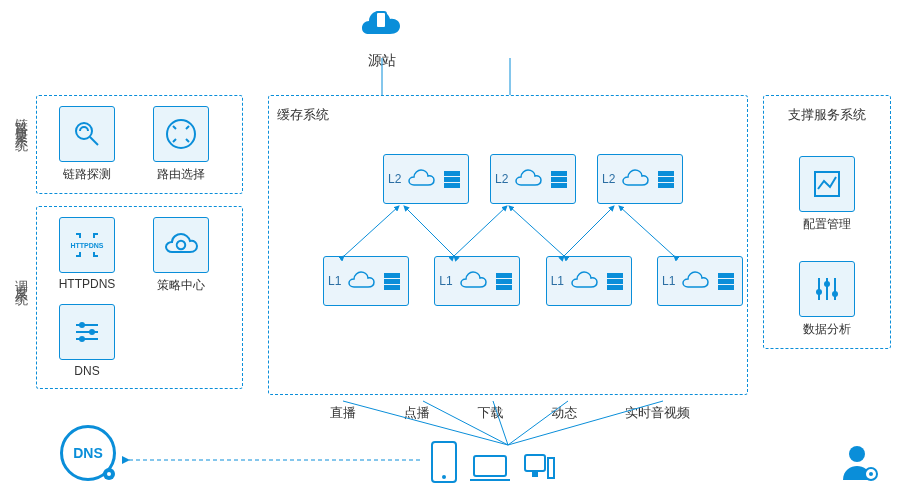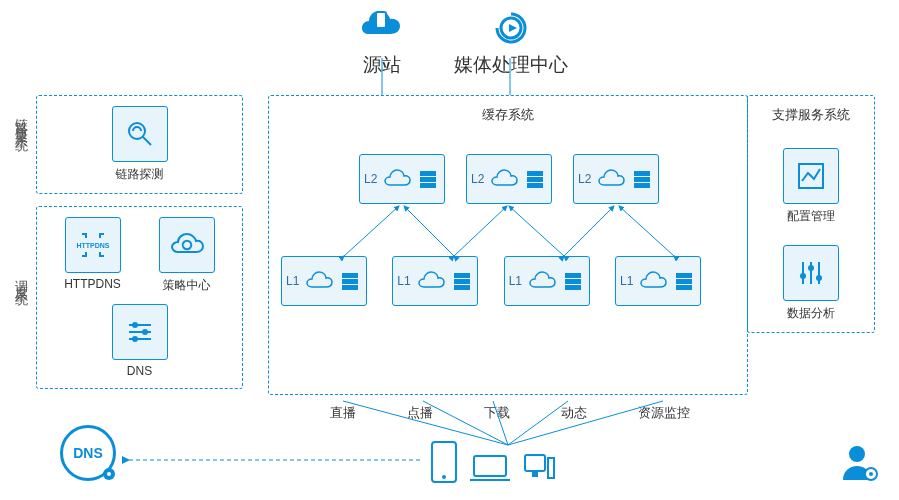--- a/index.html
+++ b/index.html
@@ -1,42 +1,42 @@
 <!DOCTYPE html>
 <html><head>
 <meta charset="utf-8">
 <style>
 * { box-sizing: border-box; margin: 0; padding: 0; }
 body { width: 899px; height: 500px; background: #fff; font-family: "Microsoft YaHei", sans-serif; font-size: 13px; color: #333; position: relative; }
 .top-row { position: absolute; top: 8px; left: 360px; display: flex; gap: 50px; }
 .top-item { display: flex; flex-direction: column; align-items: center; gap: 4px; }
-.top-item .lbl { font-size: 19px; text-align: center; }
+.top-item .lbl { font-size: 14px; text-align: center; }
 
 .left-col { position: absolute; left: 8px; top: 95px; width: 235px; }
 .vlabel { position: absolute; writing-mode: vertical-rl; font-size: 13px; color: #555; letter-spacing: 4px; }
 .vlabel.a { left: 12px; top: 108px; }
 .vlabel.b { left: 12px; top: 270px; }
-.dbox { border: 1px dashed #0a8ed9; border-radius: 3px; padding: 10px 8px; margin-bottom: 12px; margin-left: 28px; display: flex; flex-wrap: wrap; gap: 10px; justify-content: center; }
+.dbox { border: 1px dashed #0a8ed9; border-radius: 3px; padding: 10px 8px; margin-bottom: 12px; margin-left: 28px; display: flex; flex-wrap: wrap; gap: 10px; }
 .tile { width: 84px; display: flex; flex-direction: column; align-items: center; gap: 4px; }
 .tile-icon { width: 56px; height: 56px; border: 1px solid #0a8ed9; background: #e8f4fb; border-radius: 3px; display: flex; align-items: center; justify-content: center; }
 .tile-lbl { font-size: 12px; }
 
 .center-box { position: absolute; left: 268px; top: 95px; width: 480px; height: 300px; border: 1px dashed #0a8ed9; border-radius: 3px; padding: 10px 8px; }
-.center-title { font-size: 13px; text-align: center; }
-.cache-row { position: absolute; display: flex; justify-content: space-between; }
+.center-title { font-size: 13px; }
+.cache-row { position: absolute; display: flex; justify-content: space-between; margin-left: 24px; }
 .row-l2 { top: 58px; left: 90px; width: 300px; }
-.row-l1 { top: 160px; left: 12px; width: 420px; }
+.row-l1 { top: 160px; left: 30px; width: 420px; }
 .cache { width: 86px; height: 50px; border: 1px solid #0a8ed9; background: #eaf4fb; border-radius: 3px; display: flex; align-items: center; gap: 6px; padding: 4px; }
 .cache .clabel { font-size: 12px; color: #2b6ea3; }
 .cloud-svg { width: 28px; height: 20px; }
 
 .services-row { position: absolute; top: 404px; left: 330px; width: 360px; display: flex; justify-content: space-between; font-size: 13px; text-align: right; }
 .devices { position: absolute; top: 440px; left: 430px; display: flex; gap: 10px; align-items: flex-end; }
 
-.right-col { position: absolute; right: 24px; top: 95px; width: 128px; border: 1px dashed #0a8ed9; border-radius: 3px; padding: 10px 8px; display: flex; flex-direction: column; align-items: center; gap: 20px; }
+.right-col { position: absolute; right: 8px; top: 95px; width: 128px; border: 1px dashed #0a8ed9; border-radius: 3px; padding: 10px 8px; display: flex; flex-direction: column; align-items: center; gap: 28px; }
 .right-title { font-size: 13px; margin-bottom: 4px; }
 
 .dns-bottom { position: absolute; left: 60px; top: 425px; display: flex; flex-direction: column; align-items: center; }
 .dns-circle { width: 56px; height: 56px; border: 3px solid #0a8ed9; border-radius: 50%; display: flex; align-items: center; justify-content: center; color: #0a8ed9; font-weight: bold; font-size: 14px; position: relative; }
 .dns-gear { position: absolute; right: -4px; bottom: -4px; width: 16px; height: 16px; }
 
 .admin-icon { position: absolute; right: 18px; top: 440px; }
 svg line.dashed { stroke: #0a8ed9; stroke-width: 1; stroke-dasharray: 4 3; }
 
 .srv-icon { width: 22px; height: 22px; }
@@ -45,44 +45,45 @@
 <body>
 
 <div class="top-row">
   <div class="top-item">
     <svg width="44" height="40" viewBox="0 0 44 40">
       <path d="M30 26c6 0 10-3 10-8s-5-8-10-7c-1-5-6-8-11-8s-10 4-10 10c-4 0-7 3-7 7s3 6 7 6h21z" fill="#0a8ed9"></path>
       <rect x="16" y="4" width="10" height="16" rx="2" fill="#fff" stroke="#0a8ed9" stroke-width="2"></rect>
     </svg>
     <span class="lbl">源站</span>
   </div>
-  <div class="top-item">
-    <svg width="44" height="40" viewBox="0 0 44 40">
-      <circle cx="22" cy="20" r="10" fill="none" stroke="#0a8ed9" stroke-width="3"></circle>
-      <path d="M22 6 A14 14 0 1 1 8 20" fill="none" stroke="#0a8ed9" stroke-width="3"></path>
-      <polygon points="20,16 28,20 20,24" fill="#0a8ed9"></polygon>
-    </svg>
-    <span class="lbl">媒体处理中心</span>
-  </div>
 </div>
 
 <div class="vlabel a">链路质量系统</div>
 <div class="vlabel b">调度系统</div>
 
 <div class="left-col">
   <div class="dbox">
     <div class="tile">
       <div class="tile-icon">
         <svg width="34" height="34" viewBox="0 0 34 34">
             <circle cx="14" cy="14" r="8" fill="none" stroke="#0a8ed9" stroke-width="2"></circle>
             <line x1="20" y1="20" x2="28" y2="28" stroke="#0a8ed9" stroke-width="2"></line>
             <path d="M10 14a4 4 0 0 1 8 0" fill="none" stroke="#0a8ed9" stroke-width="2"></path>
           </svg>
       </div>
       <span class="tile-lbl">链路探测</span>
+    </div>
+    <div class="tile">
+      <div class="tile-icon">
+        <svg width="34" height="34" viewBox="0 0 34 34">
+            <circle cx="17" cy="17" r="14" fill="none" stroke="#0a8ed9" stroke-width="2"></circle>
+            <path d="M12 12l-3-3M22 12l3-3M12 22l-3 3M22 22l3 3" stroke="#0a8ed9" stroke-width="2"></path>
+          </svg>
+      </div>
+      <span class="tile-lbl">路由选择</span>
     </div>
   </div>
   <div class="dbox">
     <div class="tile">
       <div class="tile-icon">
         <svg width="34" height="34" viewBox="0 0 34 34">
             <path d="M6 6h4v4M28 6h-4v4M6 28h4v-4M28 28h-4v-4" fill="none" stroke="#0a8ed9" stroke-width="2"></path>
             <text x="17" y="20" text-anchor="middle" font-size="7" fill="#0a8ed9" font-weight="bold">HTTPDNS</text>
           </svg>
       </div>
@@ -214,21 +215,21 @@
       <line x1="405" y1="160" x2="350" y2="110"></line>
     </g>
   </svg>
 </div>
 
 <div class="services-row">
   <span>直播</span>
   <span>点播</span>
   <span>下载</span>
   <span>动态</span>
-  <span>资源监控</span>
+  <span>实时音视频</span>
 </div>
 
 <svg style="position:absolute;left:268px;top:395px;width:480px;height:60px;pointer-events:none">
   <g stroke="#0a8ed9" stroke-width="1">
     <line x1="240" y1="50" x2="75" y2="6"></line>
     <line x1="240" y1="50" x2="155" y2="6"></line>
     <line x1="240" y1="50" x2="225" y2="6"></line>
     <line x1="240" y1="50" x2="300" y2="6"></line>
     <line x1="240" y1="50" x2="395" y2="6"></line>
   </g>

